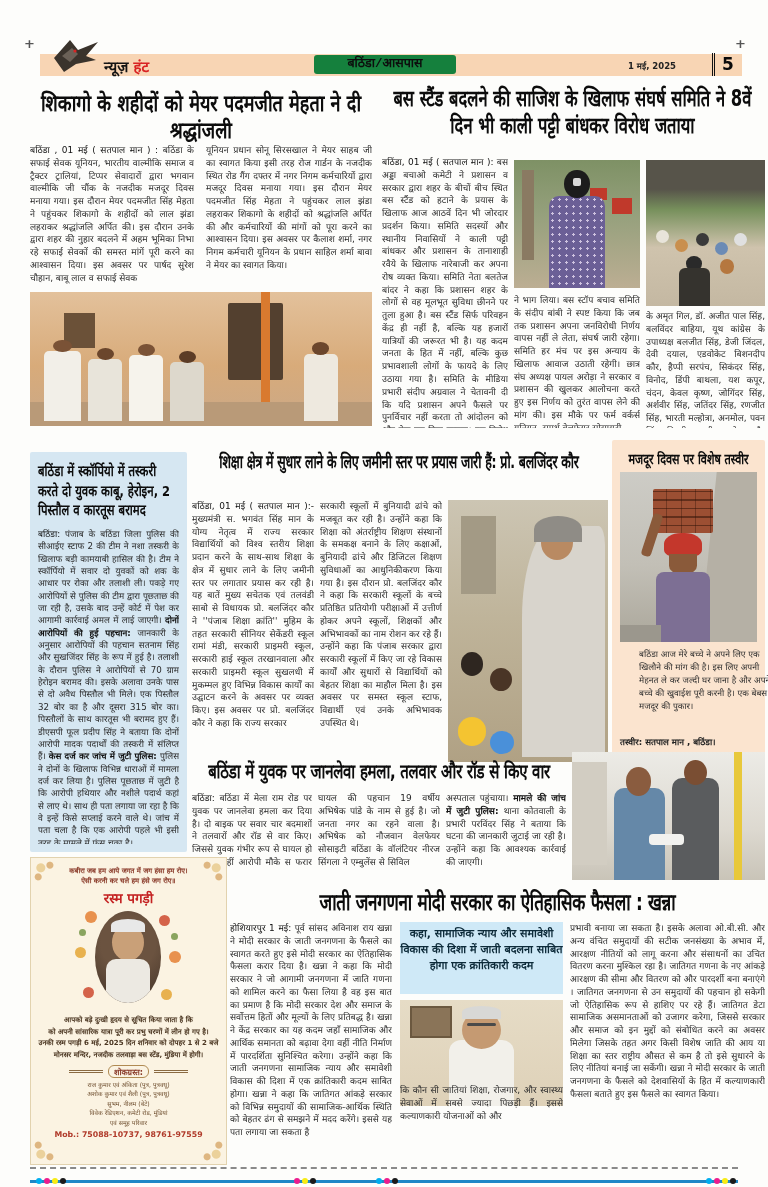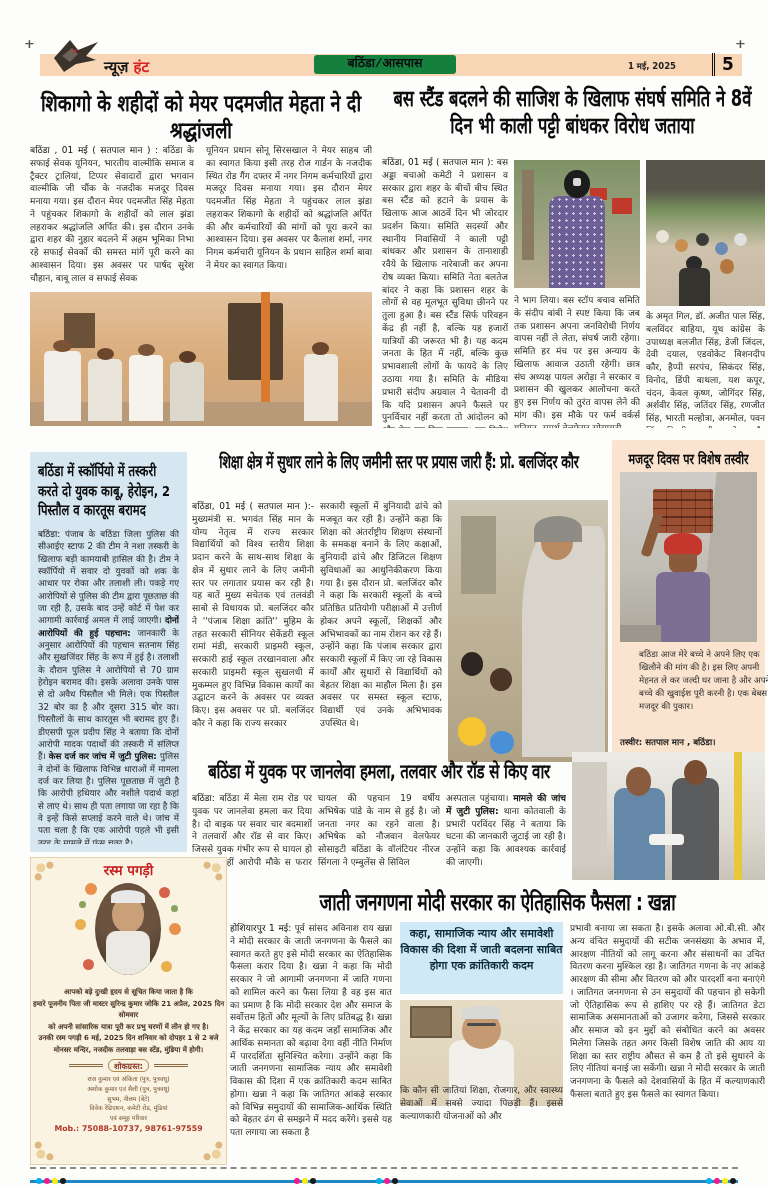--- a/index.html
+++ b/index.html
@@ -170,39 +170,42 @@
   <div class="abs" style="left:41%;top:22%;width:18%;height:3%;background:#4a4a4a;border-radius:2px;"></div>
 </div>
 <div class="abs bt" style="left:400px;top:1084px;width:163px;height:50px;">कि कौन सी जातियां शिक्षा, रोजगार, और स्वास्थ्य सेवाओं में सबसे ज्यादा पिछड़ी हैं। इससे कल्याणकारी योजनाओं को और</div>
 <div class="abs bt" style="left:570px;top:922px;width:195px;height:240px;">प्रभावी बनाया जा सकता है। इसके अलावा ओ.बी.सी. और अन्य वंचित समुदायों की सटीक जनसंख्या के अभाव में, आरक्षण नीतियों को लागू करना और संसाधनों का उचित वितरण करना मुश्किल रहा है। जातिगत गणना के नए आंकड़े आरक्षण की सीमा और वितरण को और पारदर्शी बना बनाएंगे । जातिगत जनगणना से उन समुदायों की पहचान हो सकेगी जो ऐतिहासिक रूप से हाशिए पर रहे हैं। जातिगत डेटा सामाजिक असमानताओं को उजागर करेगा, जिससे सरकार और समाज को इन मुद्दों को संबोधित करने का अवसर मिलेगा जिसके तहत अगर किसी विशेष जाति की आय या शिक्षा का स्तर राष्ट्रीय औसत से कम है तो इसे सुधारने के लिए नीतियां बनाई जा सकेंगी। खन्ना ने मोदी सरकार के जाती जनगणना के फैसले को देशवासियों के हित में कल्याणकारी फैसला बताते हुए इस फैसले का स्वागत किया।</div>
 
 <div class="abs adbox" style="left:30px;top:857px;width:195px;height:306px;">
   <div class="adcorner" style="left:2px;top:2px;"></div>
   <div class="adcorner" style="right:2px;top:2px;transform:scaleX(-1);"></div>
   <div class="adcorner" style="left:2px;bottom:2px;transform:scaleY(-1);"></div>
   <div class="adcorner" style="right:2px;bottom:2px;transform:scale(-1,-1);"></div>
+  <div style="margin-top:8px;text-align:center;font-size:6.8px;line-height:1.5;color:#8a3b2a;font-weight:bold;">
+    <div>कबीरा जब हम आये जगत में जग हंसा हम रोए।</div>
+    <div>ऐसी करनी कर चले हम हंसे जग रोए॥</div>
+  </div>
   <div style="text-align:center;font-size:13.5px;font-weight:bold;color:#c42222;margin-top:3px;">रस्म पगड़ी</div>
   <div style="position:relative;width:100%;height:100px;">
     <div class="headcircle" style="left:54px;top:4px;width:12px;height:12px;background:#e8914e;"></div>
     <div class="headcircle" style="left:128px;top:8px;width:11px;height:11px;background:#d4634a;"></div>
     <div class="headcircle" style="left:44px;top:40px;width:11px;height:11px;background:#e8b14e;"></div>
     <div class="headcircle" style="left:138px;top:44px;width:12px;height:12px;background:#e8914e;"></div>
     <div class="headcircle" style="left:52px;top:80px;width:11px;height:11px;background:#d4634a;"></div>
     <div class="headcircle" style="left:130px;top:82px;width:11px;height:11px;background:#e8b14e;"></div>
     <div class="headcircle" style="left:48px;top:22px;width:7px;height:7px;background:#8aa45f;"></div>
     <div class="headcircle" style="left:140px;top:26px;width:7px;height:7px;background:#8aa45f;"></div>
     <div class="oval-frame" style="left:64px;top:4px;width:66px;height:92px;">
       <div class="headcircle" style="left:26%;top:14%;width:48%;height:40%;background:#c9a078;"></div>
       <div class="abs" style="left:24%;top:8%;width:52%;height:14%;background:#e8e8e8;border-radius:50% 50% 0 0;"></div>
       <div class="abs" style="left:16%;top:52%;width:68%;height:48%;background:#ece9e2;border-radius:10px 10px 0 0;"></div>
     </div>
   </div>
   <div style="text-align:center;font-size:7px;line-height:1.65;color:#4a3520;font-weight:bold;margin-top:8px;">
     <div>आपको बड़े दुःखी हृदय से सूचित किया जाता है कि</div>
-    <div>हमारे पूजनीय पिता जी मास्टर सुरिन्द्र कुमार जोकि 21 अप्रैल, 2025 दिन सोमवार</div>
     <div>को अपनी सांसारिक यात्रा पूरी कर प्रभु चरणों में लीन हो गए है।</div>
     <div>उनकी रस्म पगड़ी 6 मई, 2025 दिन शनिवार को दोपहर 1 से 2 बजे</div>
     <div>मोनसर मन्दिर, नजदीक तलवाड़ा बस स्टेंड, मुंडिया में होगी।</div>
   </div>
   <div style="display:flex;align-items:center;justify-content:center;gap:5px;margin-top:3px;">
     <div style="width:34px;border-top:3px double #8a6a42;"></div>
     <div style="font-size:8px;font-weight:bold;color:#8a3b2a;border:1px solid #b08a52;border-radius:6px;padding:0 5px;">शोकग्रस्त:</div>
     <div style="width:34px;border-top:3px double #8a6a42;"></div>
   </div>
   <div style="text-align:center;font-size:6.2px;line-height:1.55;color:#6b4a2a;margin-top:2px;">

